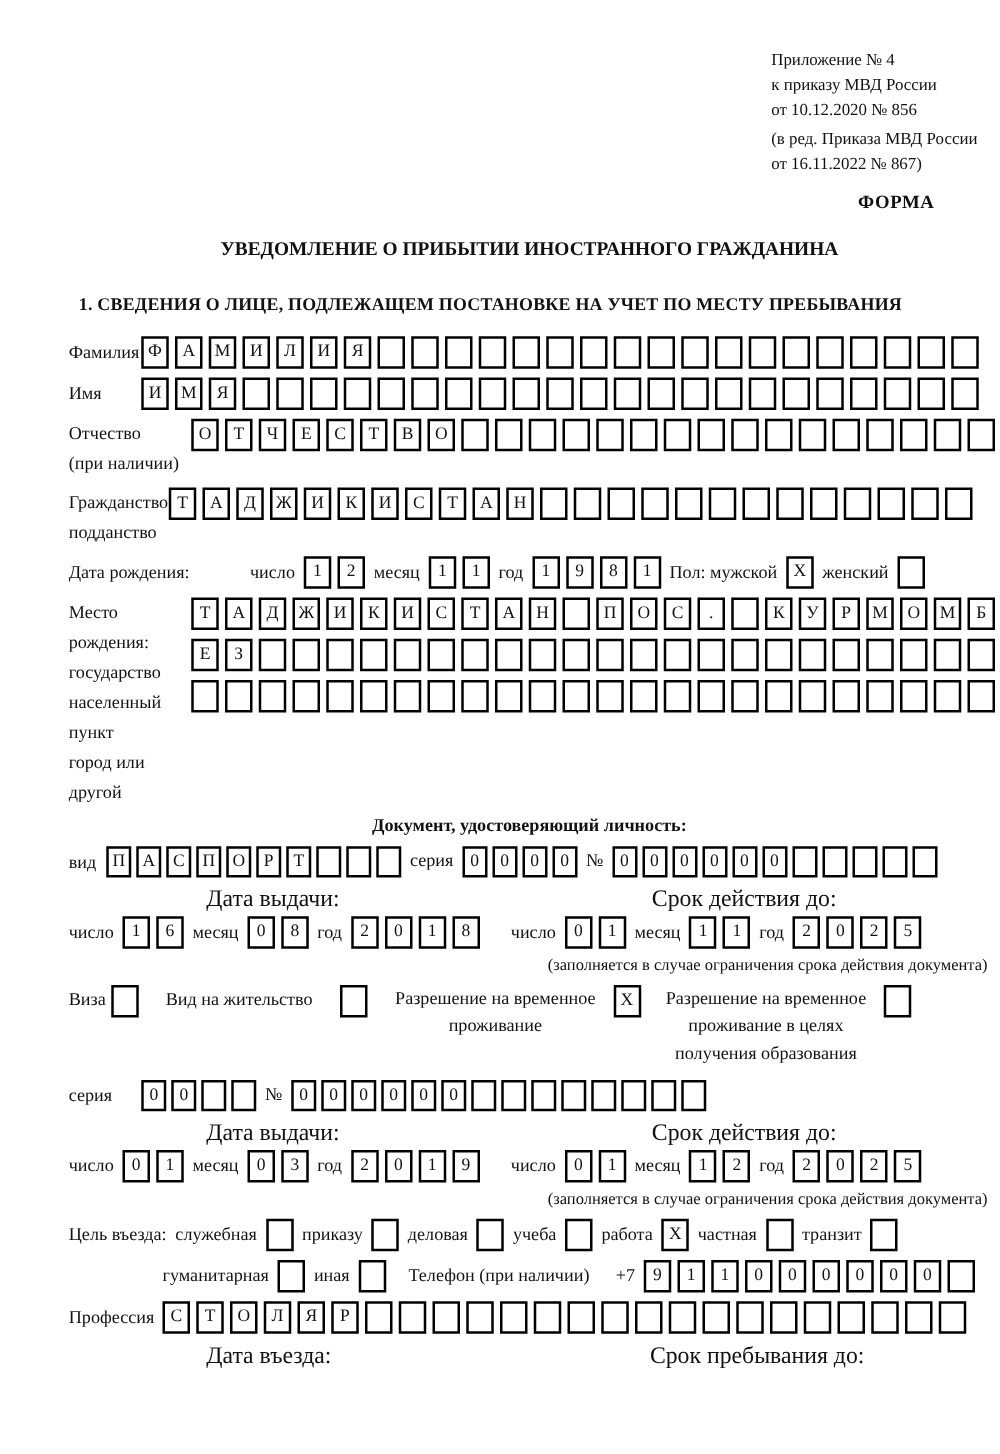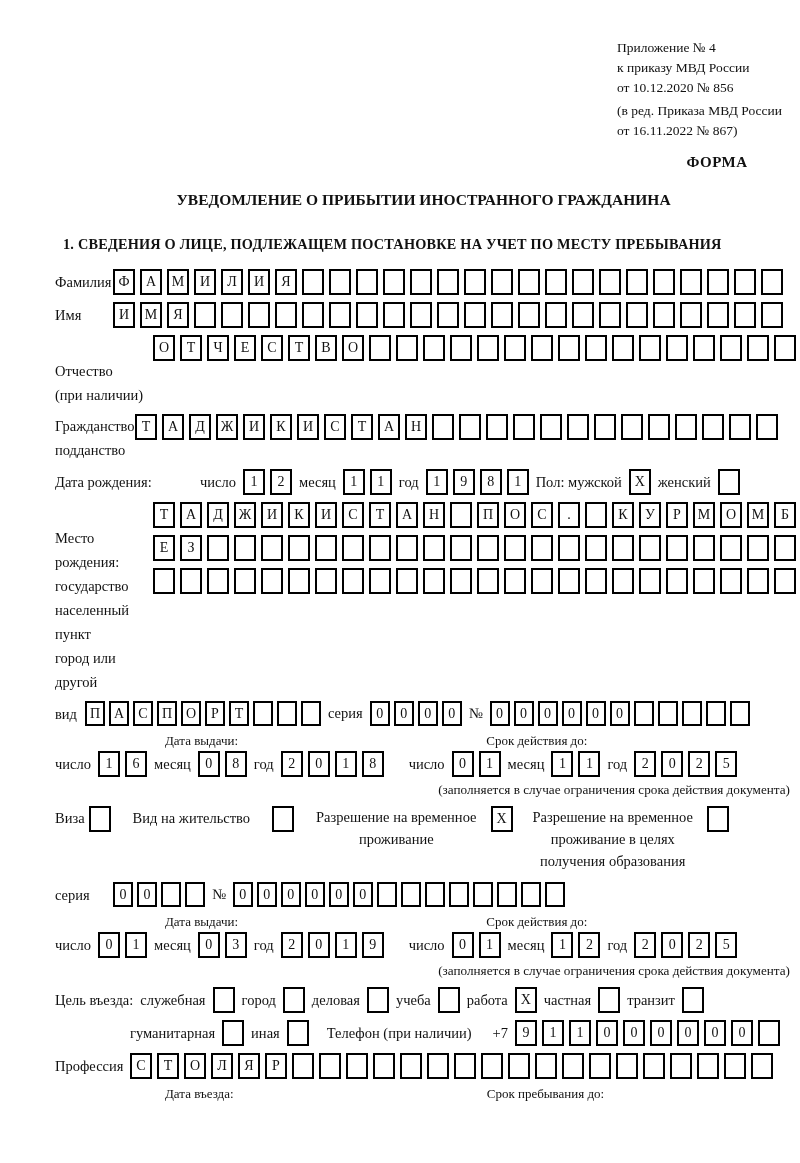--- a/index.html
+++ b/index.html
@@ -13,34 +13,34 @@
 
   .title { margin-top:16px; text-align:center; font-weight:bold; font-size:15.5px; line-height:25px; }
   .title-underline { display:inline-block; width:56px; border-bottom:2.5px solid #444; height:12px; margin-left:10px; }
 
   .sec-heading { margin-top:24px; margin-left:8px; font-weight:bold; font-size:14.3px; letter-spacing:.2px; }
 
   .form { margin-top:16px; font-size:14.5px; }
   .row { display:flex; align-items:center; margin-bottom:7px; }
   .row.top { align-items:flex-start; }
   .flabel { flex:none; line-height:24px; }
-  .w58 { width:58px; } .w80 { width:80px; } .w98 { width:98px;margin-top:24px; } .w75 { width:75px; }
+  .w58 { width:58px; } .w80 { width:80px; } .w98 { width:98px; } .w75 { width:75px; }
   .w145 { width:145px; } .w30 { width:30px; }
   .dlabel { flex:none; margin:0 7px; }
   .dlabel.first { margin-left:0; }
 
   .cells { display:flex; gap:5px; flex:none; }
   .cells.sm { gap:4px; }
   .cell { width:22px; height:26px; border:2px solid #000; display:flex; align-items:center; justify-content:center;
           font-size:14px; line-height:1; flex:none; background:#fff; }
   .sm .cell { width:20px; height:25px; }
   .stack { display:flex; flex-direction:column; gap:7px; }
 
   .center-heading { text-align:center; font-weight:bold; font-size:14.5px; margin:4px 0 7px 0; }
-  .heads { font-size:13px; margin-bottom:2px; }
+  .heads { font-size:19px; margin-bottom:2px; }
   .note { text-align:right; font-size:13.2px; margin:-2px 2px 8px 0; }
   .plain-heading { font-size:14.5px; line-height:24px; margin-bottom:4px; }
   .center-lbl { text-align:center; line-height:22px; flex:none; }
   .chk { margin-left:8px; }
   .gap25 { margin-left:25px; }
 </style>
 </head>
 <body>
 
 <div class="page">
@@ -297,20 +297,21 @@
             <span class="cell"></span>
             <span class="cell"></span>
             <span class="cell"></span>
             <span class="cell"></span>
             <span class="cell"></span>
             <span class="cell"></span>
           </span>
       </span>
     </div>
 
+    <div class="center-heading">Документ, удостоверяющий личность:</div>
 
     <div class="row">
       <span class="flabel w30">вид</span>
       <span class="cells sm">
           <span class="cell">П</span>
           <span class="cell">А</span>
           <span class="cell">С</span>
           <span class="cell">П</span>
           <span class="cell">О</span>
           <span class="cell">Р</span>
@@ -469,21 +470,21 @@
           <span class="cell">2</span>
           <span class="cell">5</span>
         </span>
     </div>
     <div class="note">(заполняется в случае ограничения срока действия документа)</div>
 
     <div class="row">
       <span class="flabel">Цель въезда:</span>
       <span class="dlabel">служебная</span>
       <span class="cell"></span>
-      <span class="dlabel">город</span>
+      <span class="dlabel">приказу</span>
       <span class="cell"></span>
       <span class="dlabel">деловая</span>
       <span class="cell"></span>
       <span class="dlabel">учеба</span>
       <span class="cell"></span>
       <span class="dlabel">работа</span>
       <span class="cell">X</span>
       <span class="dlabel">частная</span>
       <span class="cell"></span>
       <span class="dlabel">транзит</span>

